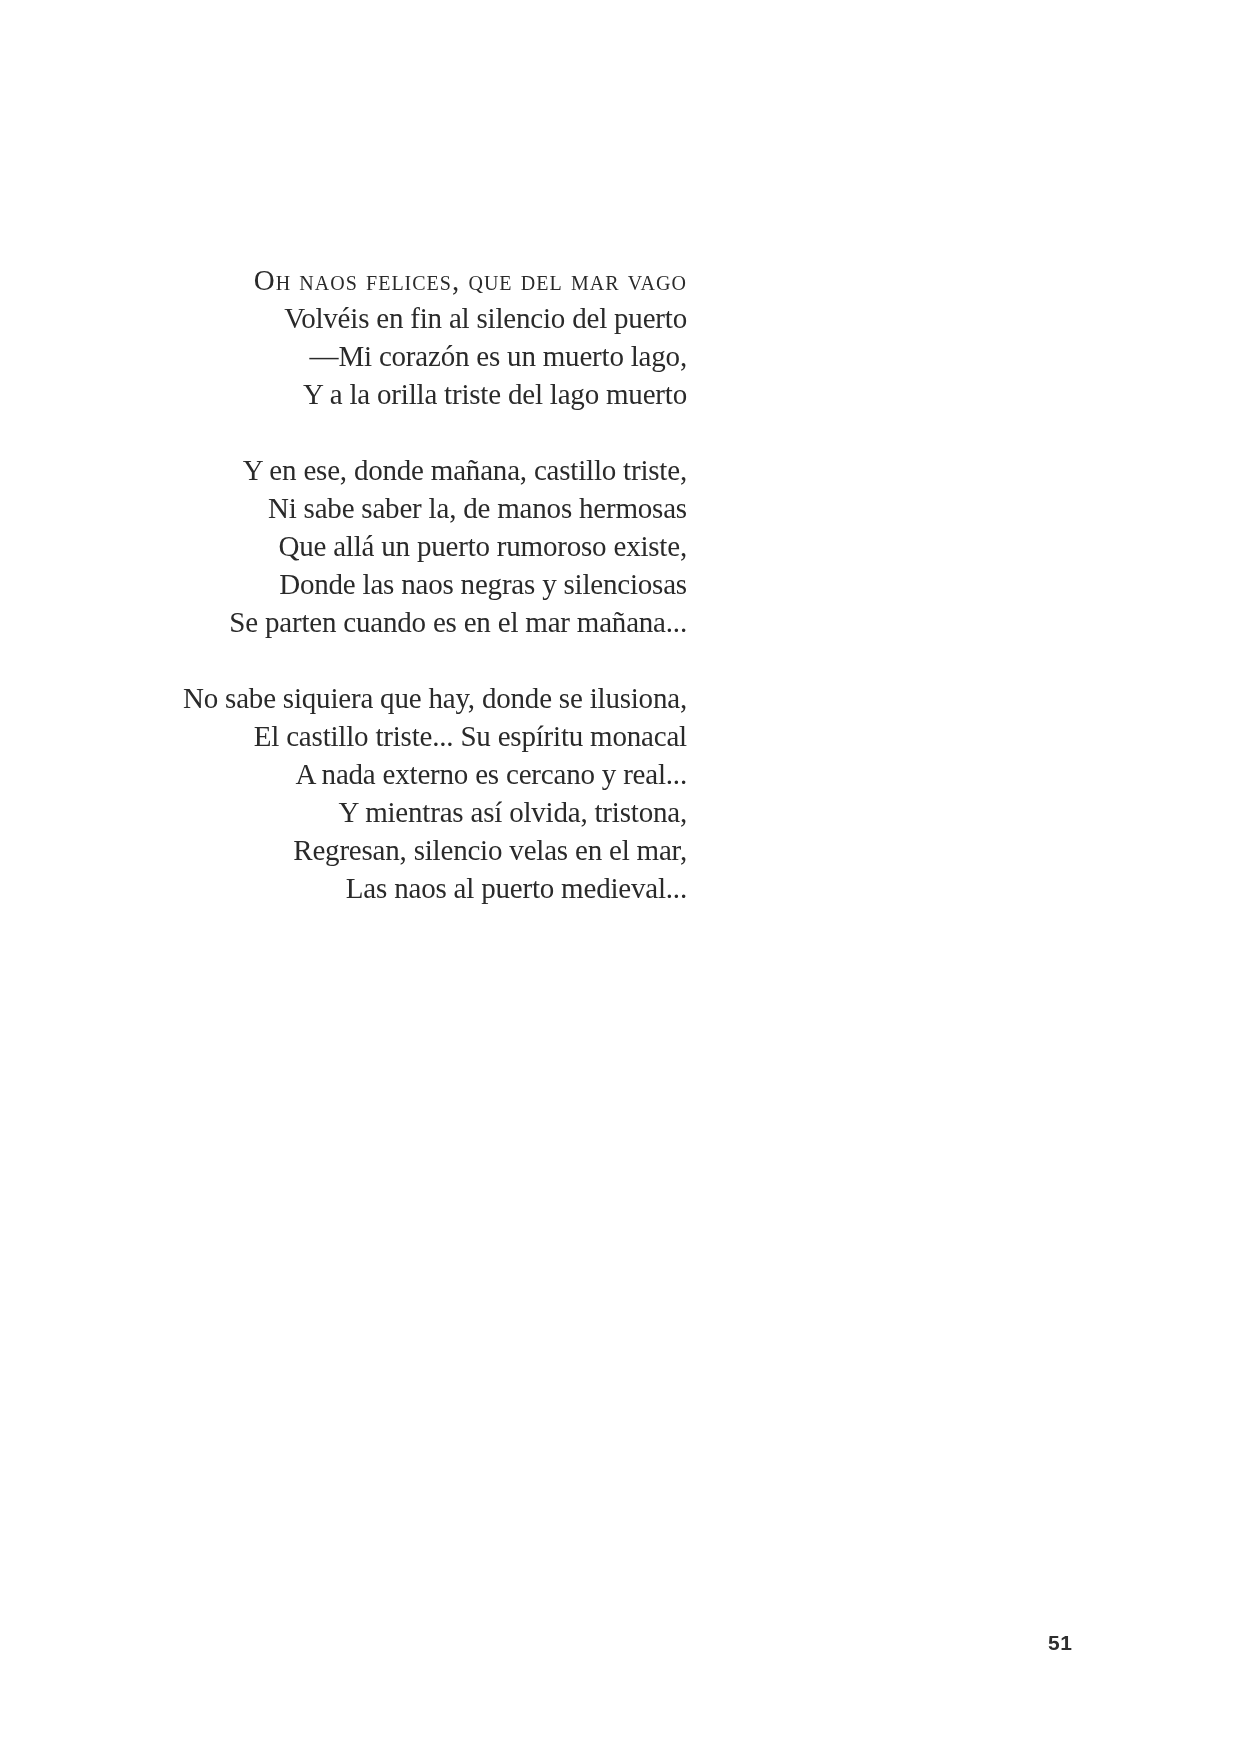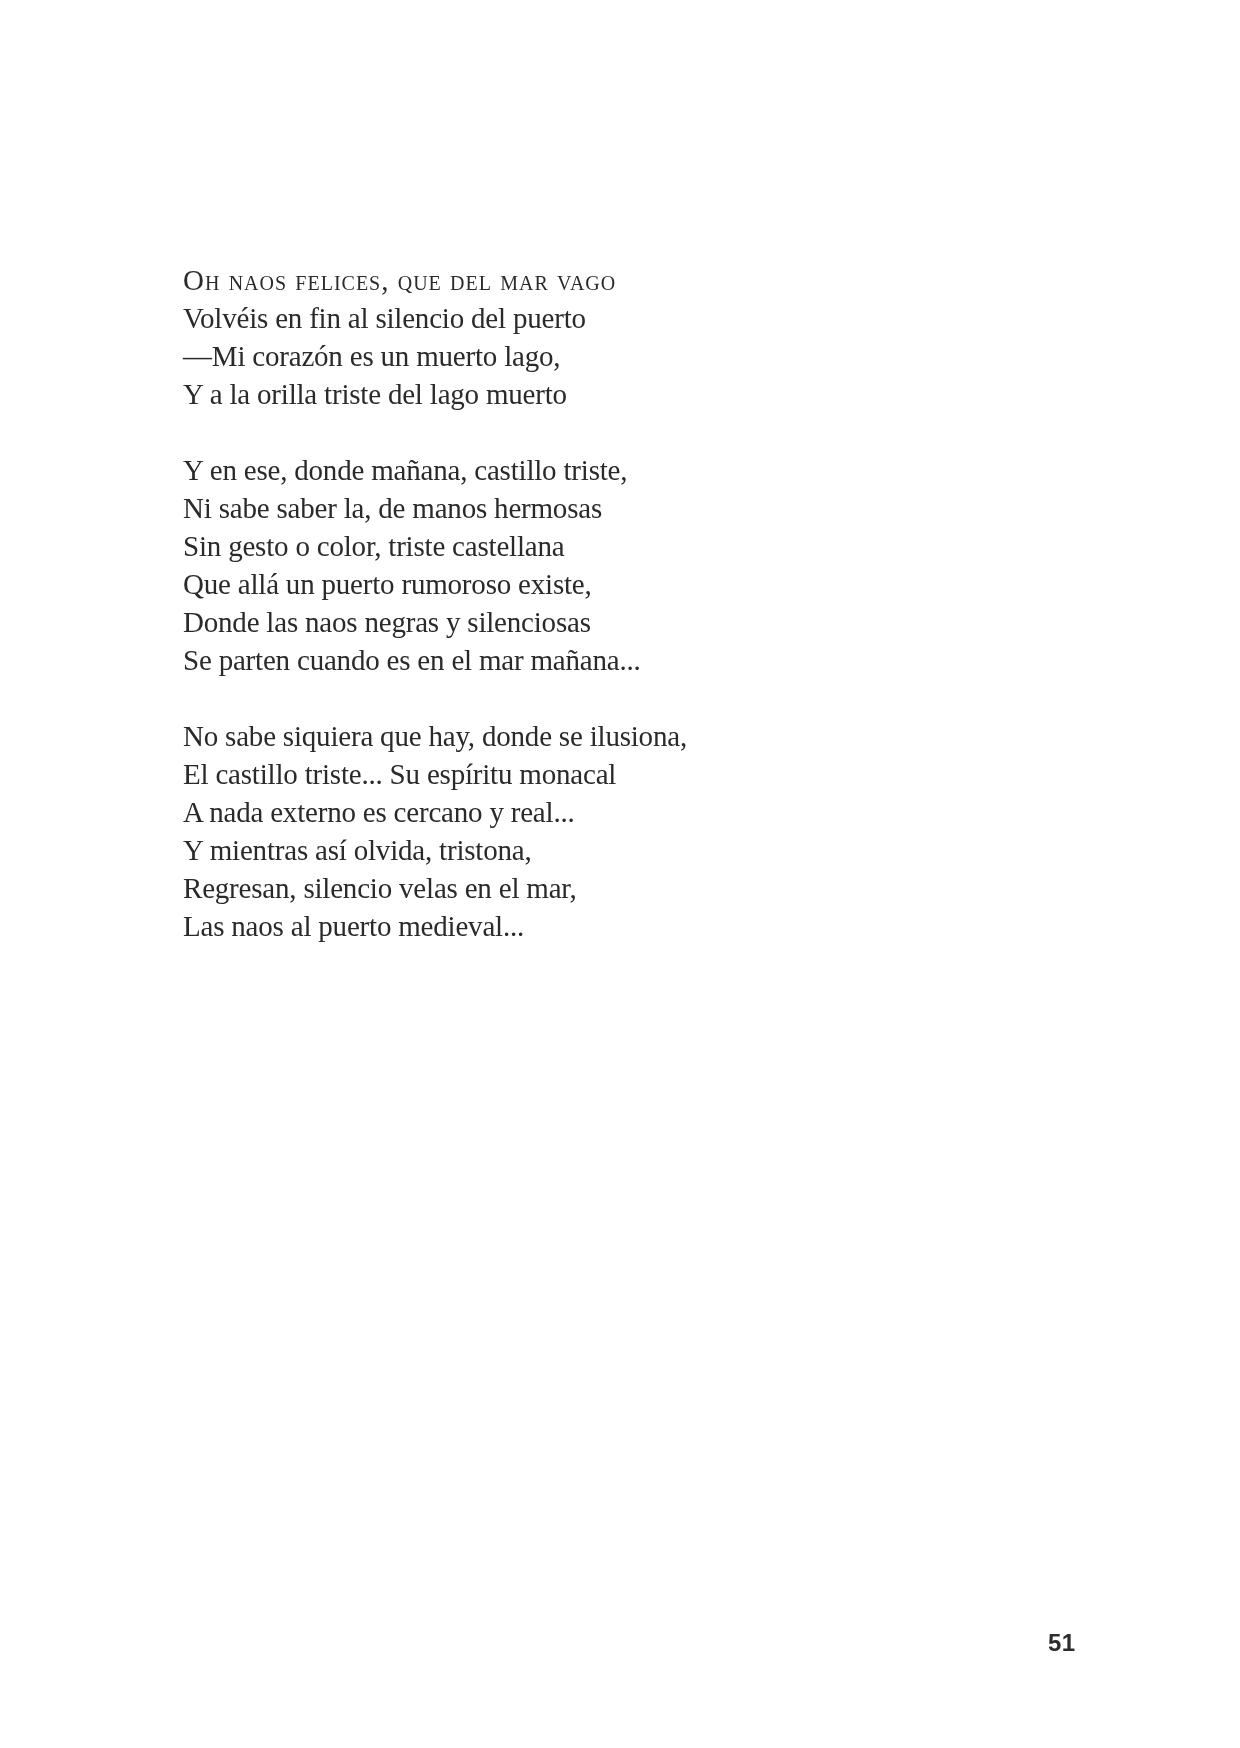--- a/index.html
+++ b/index.html
@@ -24,52 +24,51 @@
     left: 183px;
     top: 261px;
     font-size: 29px;
     line-height: 38px;
     letter-spacing: -0.2px;
     color: #2a2a2a;
     white-space: nowrap;
   }
   .stanza { margin: 0; }
   .stanza + .stanza { margin-top: 38px; }
-  .poem-line { height: 38px; }
+  .poem-line { height: 38px; text-align: right; }
   .opening-line {
     font-variant: small-caps;
     letter-spacing: 1px;
   }
   .page-number {
     position: absolute;
     left: 1048px;
     top: 1632px;
     font-family: "Liberation Sans", sans-serif;
-    font-size: 24px;
+    font-size: 21px;
     font-weight: 600;
     line-height: 22px;
     color: #2e2e2e;
     letter-spacing: 0.5px;
   }
 </style>
 </head>
 <body>
 
 <div class="page">
   <div class="poem" id="poem">
       <div class="stanza">
         <div class="poem-line opening-line">Oh naos felices, que del mar vago</div>
         <div class="poem-line">Volvéis en fin al silencio del puerto</div>
         <div class="poem-line">—Mi corazón es un muerto lago,</div>
         <div class="poem-line">Y a la orilla triste del lago muerto</div>
       </div>
       <div class="stanza">
         <div class="poem-line">Y en ese, donde mañana, castillo triste,</div>
         <div class="poem-line">Ni sabe saber la, de manos hermosas</div>
-        <div class="poem-line">Sin gesto o color, triste castellana</div>
         <div class="poem-line">Que allá un puerto rumoroso existe,</div>
         <div class="poem-line">Donde las naos negras y silenciosas</div>
         <div class="poem-line">Se parten cuando es en el mar mañana...</div>
       </div>
       <div class="stanza">
         <div class="poem-line">No sabe siquiera que hay, donde se ilusiona,</div>
         <div class="poem-line">El castillo triste... Su espíritu monacal</div>
         <div class="poem-line">A nada externo es cercano y real...</div>
         <div class="poem-line">Y mientras así olvida, tristona,</div>
         <div class="poem-line">Regresan, silencio velas en el mar,</div>

